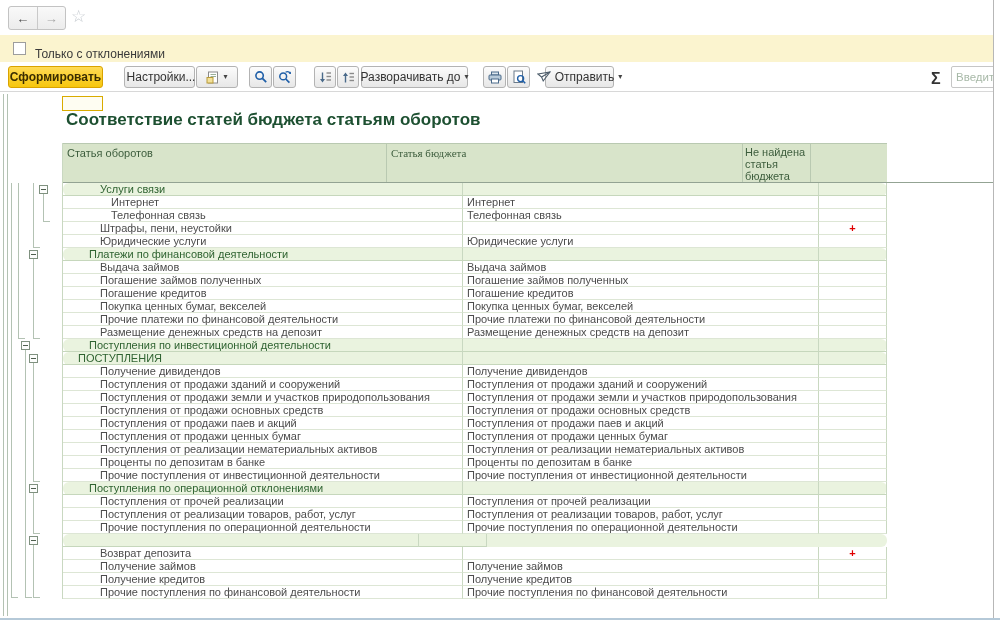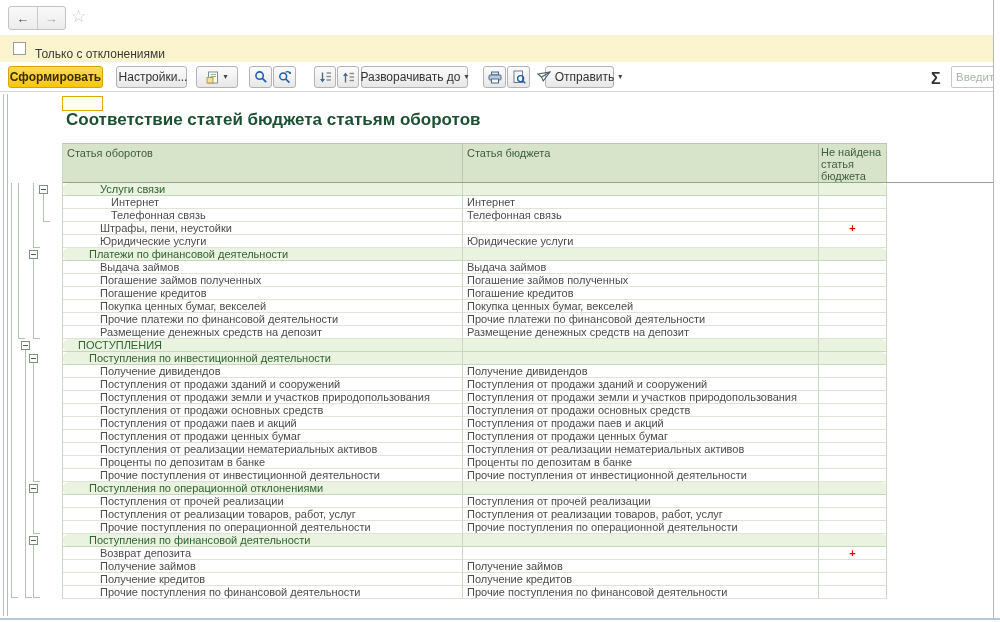--- a/index.html
+++ b/index.html
@@ -28,21 +28,21 @@
   .sigma{left:931px;top:8px;font-size:16px;font-weight:bold;color:#333;}
   .searchinput{position:absolute;left:951px;top:4px;width:62px;height:22px;box-sizing:border-box;
     border:1px solid #c6c6c6;border-radius:2px;padding:0 4px;font-size:11.5px;color:#444;background:#fff;}
   .searchinput::placeholder{color:#a8b9a8;}
   
   .selcell{left:62px;top:96px;width:41px;height:15px;border:1px solid #d9ab00;background:#fefdf2;box-sizing:border-box;}
   .rpt-title{left:66px;top:110px;font-size:17px;font-weight:bold;color:#1d5031;white-space:nowrap;}
   .table{left:62px;top:143px;width:824px;border-left:1px solid #c9d8c1;box-sizing:content-box;}
   .thead{display:flex;height:40px;background:#d8e4ca;border-top:1px solid #b9c9b1;border-bottom:1px solid #93a393;box-sizing:border-box;}
   .th{box-sizing:border-box;border-right:1px solid #b9c9b1;font-size:11px;color:#3c5c3c;padding:3px 4px;line-height:12px;}
-  .th1{width:400px;}.th2{width:356px;}.th3{width:68px;text-align:left;padding:2px 2px;}
+  .th1{width:324px;}.th2{width:356px;font-family:Liberation Serif, serif;}.th3{width:68px;text-align:left;padding:2px 2px;}
   .trow{display:flex;height:13px;box-sizing:border-box;border-radius:6px;}
   .trow .c{box-sizing:border-box;border-right:1px solid #c9d8c1;border-bottom:1px solid #dde6d5;
     font-size:11px;line-height:11px;color:#4c4c4c;padding-top:1px;white-space:nowrap;overflow:hidden;}
   .trow .c1{width:400px;}.trow .c2{width:356px;padding-left:4px;}
   .trow .c3{width:68px;text-align:center;color:#e00000;font-weight:bold;}
   .trow.group{background:#eaf3df;}
   .trow.group .c{border-bottom:1px solid #c6d7bc;color:#2f6331;}
   .hdr-ext{background:#93a393;}
   
   .vline{position:absolute;width:1px;background:#b3c2b3;}
@@ -71,21 +71,21 @@
 
 <div class="abs filterbar">
   <div class="abs checkbox"></div>
   <div class="abs chklabel">Только с отклонениями</div>
 </div>
 
 <div class="abs toolbar">
   <div class="btn primary" style="left:8px;width:95px;">
     <span>Сформировать</span>
   </div>
-  <div class="btn" style="left:116px;width:71px;padding-left:8px;">
+  <div class="btn" style="left:124px;width:71px;padding-left:8px;">
     <span>Настройки...</span>
   </div>
   <div class="btn" style="left:196px;width:42px;">
     <span>
       <svg width="13" height="13" viewBox="0 0 13 13">
           <rect x="2.5" y="1" width="9" height="11" fill="#fff" stroke="#8a8a8a"></rect>
           <rect x="1" y="6.5" width="6" height="5.5" fill="#f3e19a" stroke="#b99b3a"></rect>
           <line x1="4.5" y1="3.5" x2="10" y2="3.5" stroke="#9ab09a"></line>
           <line x1="4.5" y1="5.5" x2="10" y2="5.5" stroke="#9ab09a"></line>
         </svg>
@@ -261,26 +261,26 @@
         <div class="c c1" style="padding-left: 37px;">Прочие платежи по финансовой деятельности</div>
         <div class="c c2">Прочие платежи по финансовой деятельности</div>
         <div class="c c3"></div>
       </div>
       <div class="trow">
         <div class="c c1" style="padding-left: 37px;">Размещение денежных средств на депозит</div>
         <div class="c c2">Размещение денежных средств на депозит</div>
         <div class="c c3"></div>
       </div>
       <div class="trow group">
+        <div class="c c1" style="padding-left: 26px;">Поступления по инвестиционной деятельности</div>
+        <div class="c c2"></div>
+        <div class="c c3"></div>
+      </div>
+      <div class="trow group">
         <div class="c c1" style="padding-left: 15px;">ПОСТУПЛЕНИЯ</div>
-        <div class="c c2"></div>
-        <div class="c c3"></div>
-      </div>
-      <div class="trow group">
-        <div class="c c1" style="padding-left: 26px;">Поступления по инвестиционной деятельности</div>
         <div class="c c2"></div>
         <div class="c c3"></div>
       </div>
       <div class="trow">
         <div class="c c1" style="padding-left: 37px;">Получение дивидендов</div>
         <div class="c c2">Получение дивидендов</div>
         <div class="c c3"></div>
       </div>
       <div class="trow">
         <div class="c c1" style="padding-left: 37px;">Поступления от продажи зданий и сооружений</div>
@@ -336,21 +336,20 @@
         <div class="c c1" style="padding-left: 37px;">Поступления от реализации товаров, работ, услуг</div>
         <div class="c c2">Поступления от реализации товаров, работ, услуг</div>
         <div class="c c3"></div>
       </div>
       <div class="trow">
         <div class="c c1" style="padding-left: 37px;">Прочие поступления по операционной деятельности</div>
         <div class="c c2">Прочие поступления по операционной деятельности</div>
         <div class="c c3"></div>
       </div>
       <div class="trow group">
-        <div class="c c1" style="padding-left: 26px;">Поступления по финансовой деятельности</div>
         <div class="c c2"></div>
         <div class="c c3"></div>
       </div>
       <div class="trow">
         <div class="c c1" style="padding-left: 37px;">Возврат депозита</div>
         <div class="c c2"></div>
         <div class="c c3">+</div>
       </div>
       <div class="trow">
         <div class="c c1" style="padding-left: 37px;">Получение займов</div>

